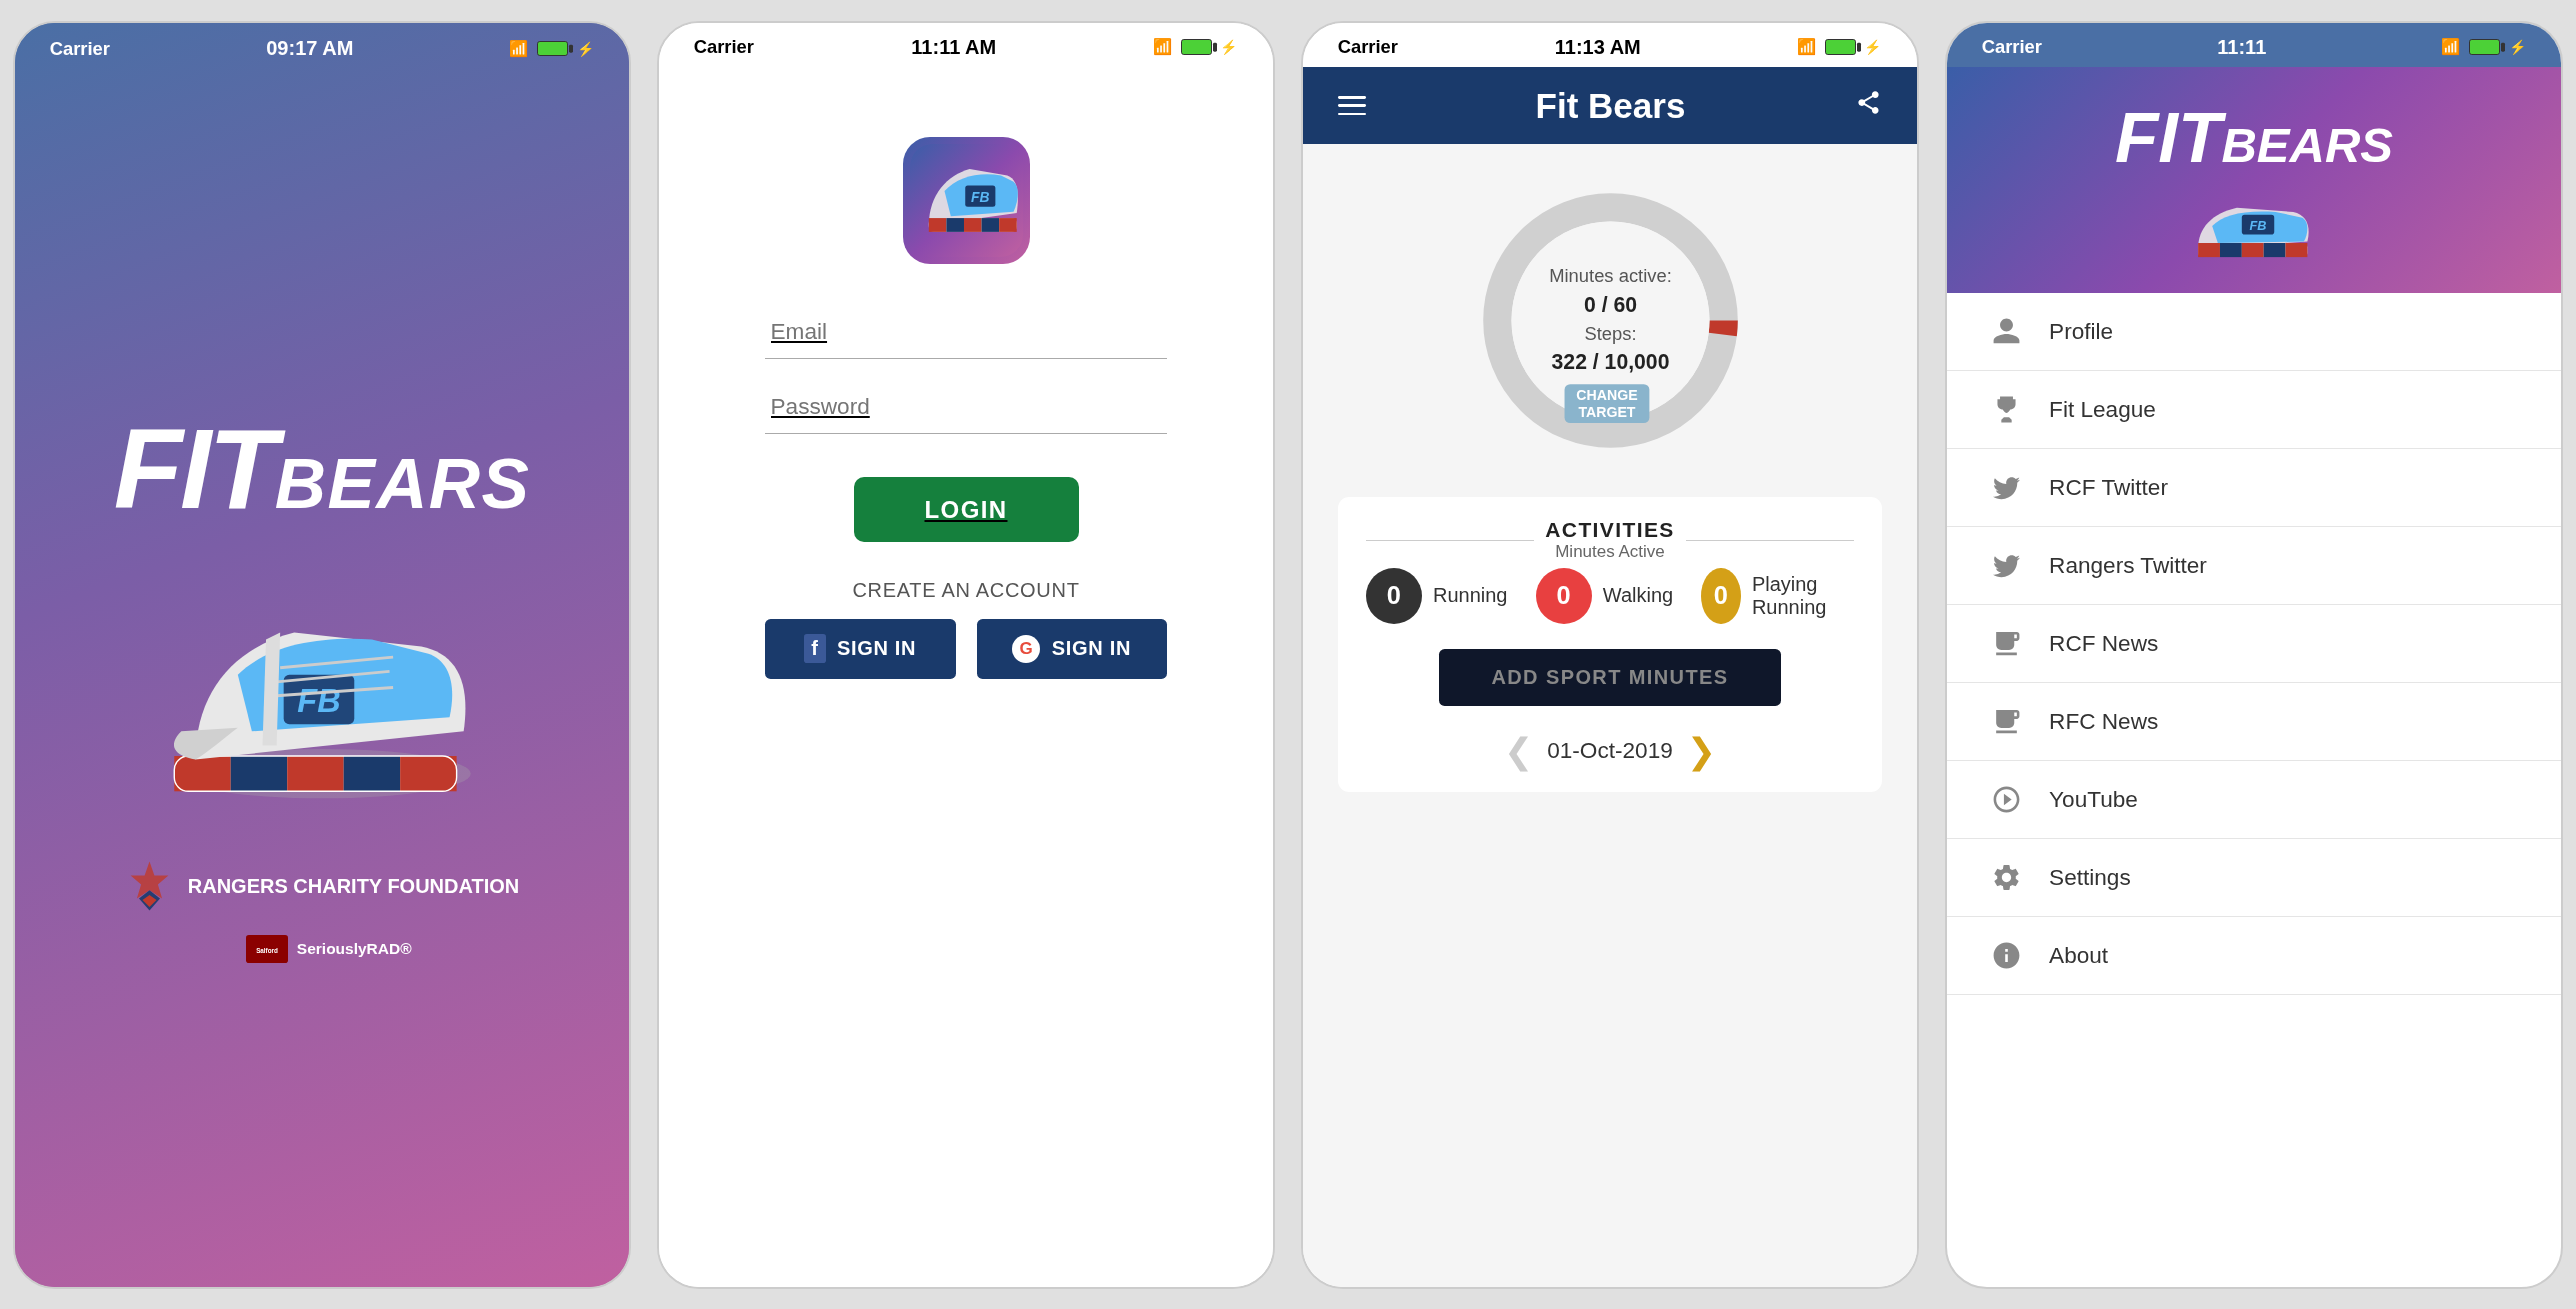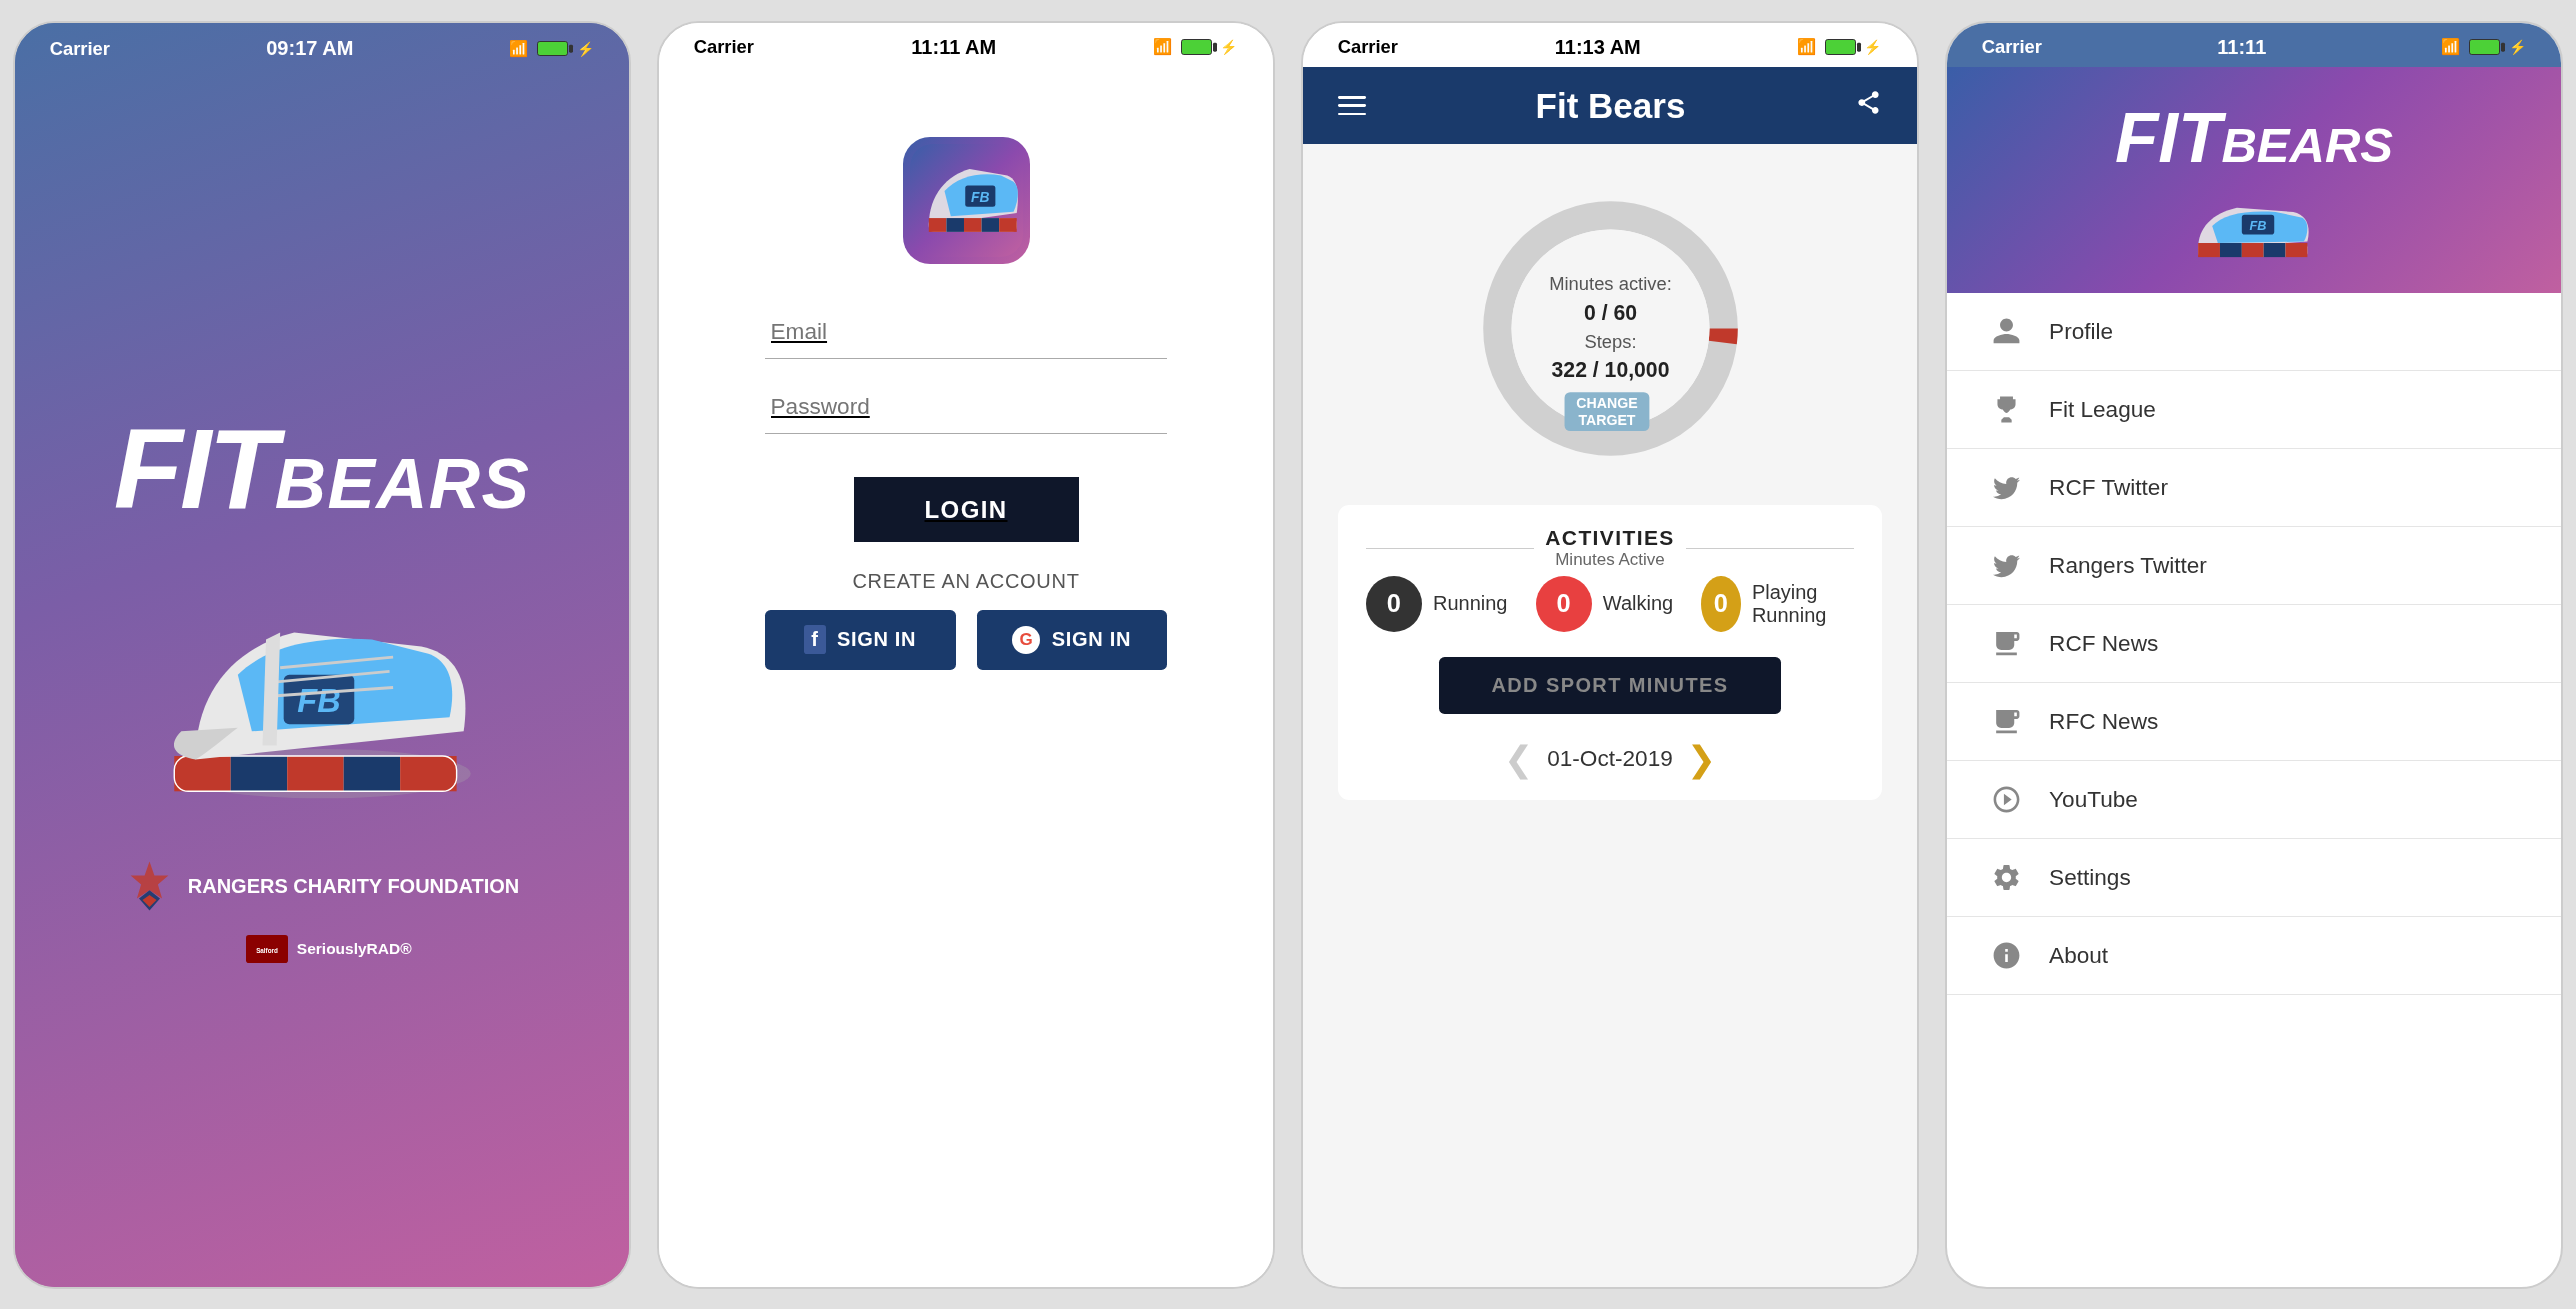--- a/index.html
+++ b/index.html
@@ -101,30 +101,30 @@
       border: none;
       border-bottom: 1.1px solid #aaa;
       padding: 12.7px 5.6px;
       font-size: 22.6px;
       color: #999;
       outline: none;
       margin-bottom: 22.6px;
       background: transparent;
     }
     .login-btn {
-      background: #0f172a;
+      background: #15803d;
       color: #fff;
       border: none;
-      border-radius: 0;
+      border-radius: 10px;
       padding: 18.4px 71px;
       font-size: 24px;
       font-weight: 700;
       letter-spacing: 1.4px;
       cursor: pointer;
-      margin: 21px 0 7px;
+      margin: 21px 0 16px;
     }
     .create-account-text { font-size: 20px; color: #555; margin: 21px 0 17px; letter-spacing: 0.7px; }
     .social-btns { display: flex; gap: 21px; width: 80%; }
     .social-btn {
       flex: 1;
       display: flex;
       align-items: center;
       justify-content: center;
       gap: 11.3px;
       background: #1a3a6b;
@@ -152,21 +152,21 @@
       display: flex;
       align-items: center;
       justify-content: space-between;
       padding: 18.4px 35px;
       flex-shrink: 0;
     }
     .nav-title { color: #fff; font-size: 35px; font-weight: 700; }
     .hamburger { display: flex; flex-direction: column; gap: 5.6px; cursor: pointer; }
     .hamburger span { width: 28px; height: 2.8px; background: #fff; border-radius: 1.4px; }
     .share-icon { color: #fff; font-size: 27px; cursor: pointer; }
-    .dashboard-content { flex: 1; padding: 36px 35px; overflow: hidden; }
+    .dashboard-content { flex: 1; padding: 28px 35px; overflow: hidden; }
 
     
     .ring-container { display: flex; justify-content: center; margin-bottom: 28px; }
 
     .activities-section { background: #fff; border-radius: 11.3px; padding: 21px 28px; }
 
     .activity-badges { display: flex; justify-content: center; gap: 28px; margin-bottom: 25.4px; align-items: center; }
     .activity-badge { display: flex; align-items: center; gap: 11.3px; }
     .badge-circle {
       width: 56px; height: 56px; border-radius: 50%;

